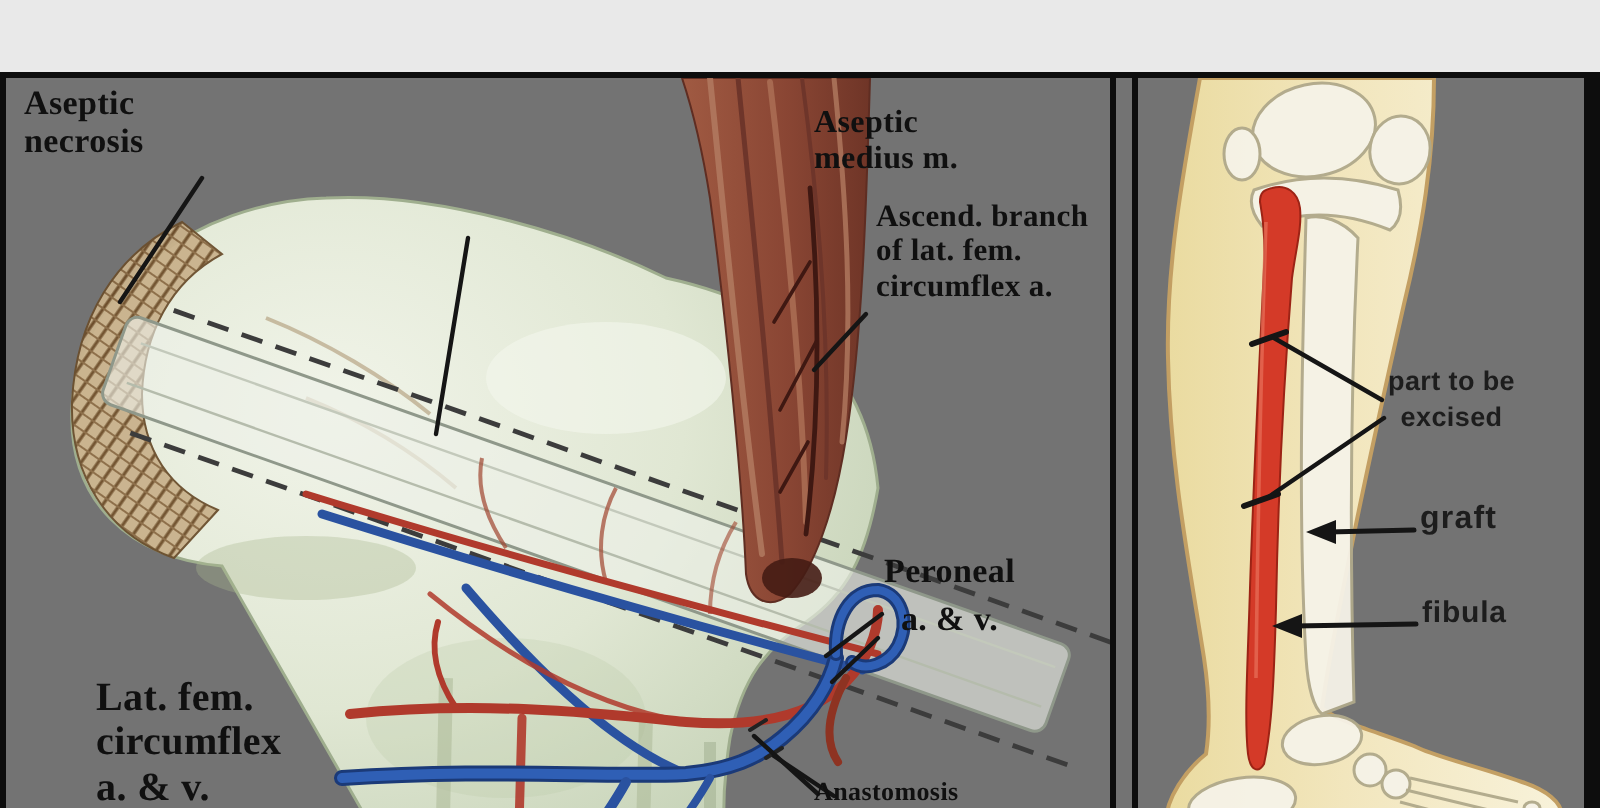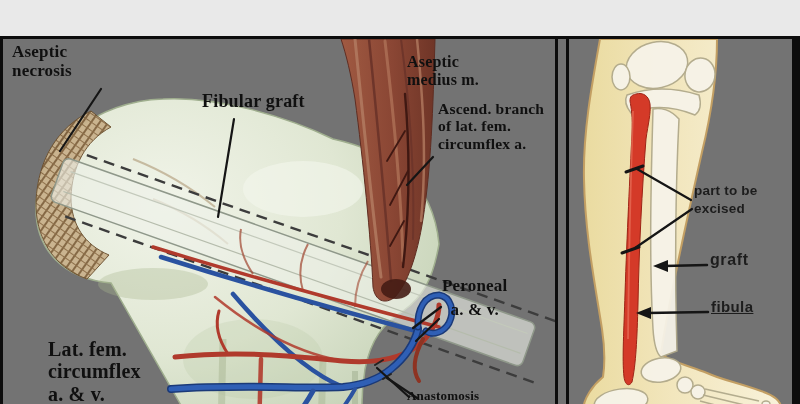--- a/index.html
+++ b/index.html
@@ -25,23 +25,23 @@
   }
   .serif{font-family:"Liberation Serif", serif;}
   .sans{font-family:"Liberation Sans", sans-serif; color:#1d1d1d;}
   .l-aseptic{left:12px; top:6px; font-size:17px;}
   .l-fibular{left:202px; top:55px; font-size:18px;}
   .l-gluteus{left:407px; top:17px; font-size:16px;}
   .l-ascend{left:438px; top:64px; font-size:15.5px;}
   .l-peroneal{left:442px; top:238px; font-size:17px; line-height:1.4;text-align:center;}
   .l-anastomosis{left:407px; top:353px; font-size:13px;}
   .l-latfem{left:48px; top:302px; font-size:20px;}
-  .l-excised{left:694px; top:146px; font-size:13.5px; line-height:1.3;}
+  .l-excised{left:694px; top:146px; font-size:13.5px; line-height:1.3;text-align:center;}
   .l-tibia{left:710px; top:215px; font-size:16px; letter-spacing:0.6px;}
-  .l-fibula{left:711px; top:263px; font-size:15px; letter-spacing:0.4px;text-decoration:underline;}
+  .l-fibula{left:711px; top:263px; font-size:15px; letter-spacing:0.4px;}
 </style>
 </head>
 <body>
 
 <div class="figure">
 
   <svg class="panel left" width="552" height="396" viewBox="0 0 552 396">
     <defs>
       <radialGradient id="boneGrad" cx="32%" cy="32%" r="80%">
         <stop offset="0%" stop-color="#f1f4e9"></stop>
@@ -220,21 +220,20 @@
       <line x1="139" y1="273" x2="78" y2="274" stroke-width="2.5"></line>
     </g>
     <g fill="#151515">
       <polygon points="84,227 99,221 99,233"></polygon>
       <polygon points="67,274 82,268 82,280"></polygon>
     </g>
   </svg>
 
   <div class="lbl serif l-aseptic">Aseptic
 necrosis</div>
-  <div class="lbl serif l-fibular">Fibular graft</div>
   <div class="lbl serif l-gluteus">Aseptic
 medius m.</div>
   <div class="lbl serif l-ascend">Ascend. branch
 of lat. fem.
 circumflex a.</div>
   <div class="lbl serif l-peroneal">Peroneal
 a. &amp; v.</div>
   <div class="lbl serif l-anastomosis">Anastomosis</div>
   <div class="lbl serif l-latfem">Lat. fem.
 circumflex

